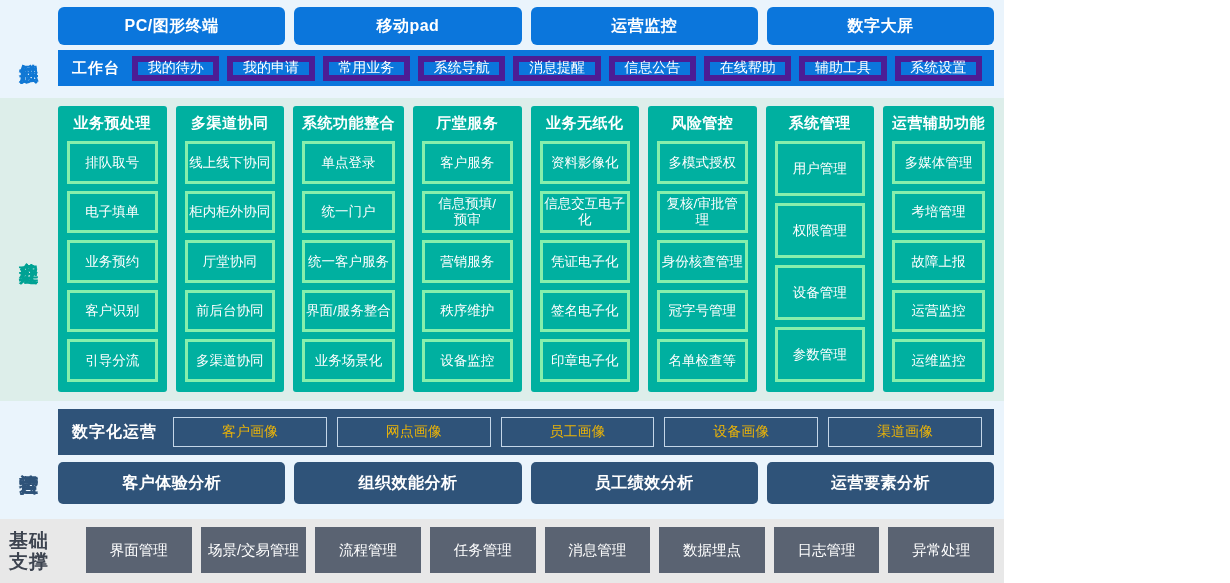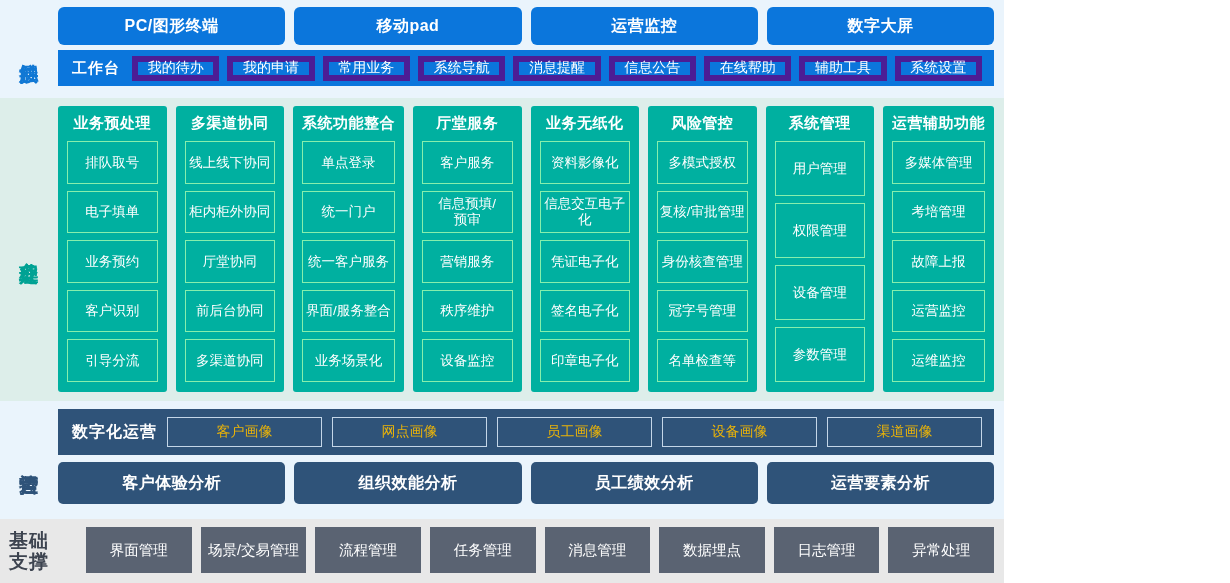--- a/index.html
+++ b/index.html
@@ -56,36 +56,36 @@
     flex: 1 1 0; background: #00b0a0; border-radius: 3px;
     padding: 8px 9px 10px 9px;
     display: flex; flex-direction: column;
   }
   .biz-col-title {
     color: #fff; font-size: 15px; font-weight: bold; text-align: center;
     letter-spacing: .5px; margin-bottom: 8px; white-space: nowrap;
   }
   .biz-items { display: flex; flex-direction: column; gap: 7px; flex: 1 1 auto; }
   .biz-item {
-    flex: 1 1 0; border: 1px solid #86efac; color: #fff;
+    flex: 1 1 0; border: 3px solid #86efac; color: #fff;
     font-size: 13.5px; line-height: 1.15;
     display: flex; align-items: center; justify-content: center;
     text-align: center; white-space: pre-line;
   }
 
   
   .band-ops { background: #eaf4fc; height: 118px; }
   .band-ops .band-label { color: #2f5379; }
   .band-ops .band-body { padding: 8px 10px 9px 0; display: flex; flex-direction: column; gap: 7px; }
 
   .ops-row1 {
     background: #2f5379; height: 46px; display: flex; align-items: center;
     gap: 10px; padding: 0 12px 0 14px;
   }
-  .ops-title { color: #fff; font-size: 16px; font-weight: bold; letter-spacing: 1px; flex: 0 0 auto; }
+  .ops-title { color: #fff; font-size: 16px; font-weight: bold; letter-spacing: 1px; flex: 0 0 auto; margin-right: 6px; }
   .ops-portrait {
     flex: 1 1 0; height: 30px; border: 1px solid #c4d6e8; color: #eab308;
     font-size: 14px; display: flex; align-items: center; justify-content: center;
   }
   .ops-row2 { display: flex; gap: 9px; height: 42px; }
   .ops-analysis {
     flex: 1 1 0; background: #2f5379; color: #fff; border-radius: 5px;
     font-size: 16px; font-weight: bold; letter-spacing: .5px;
     display: flex; align-items: center; justify-content: center;
   }

